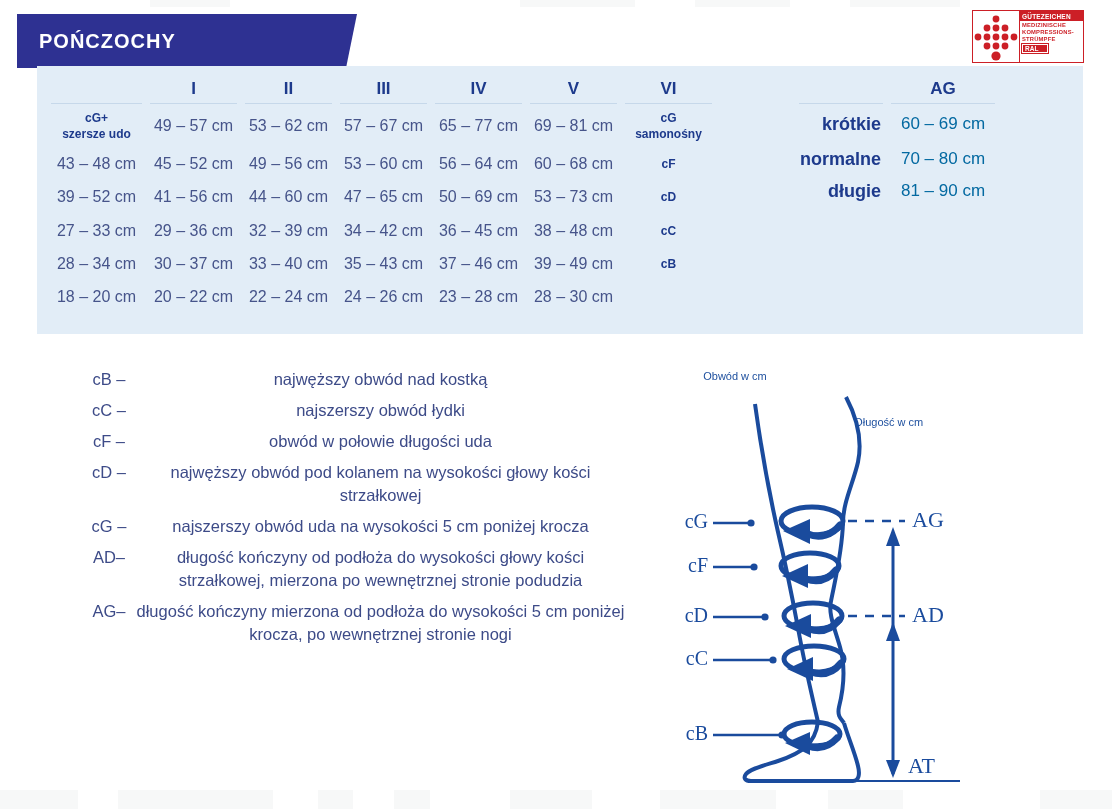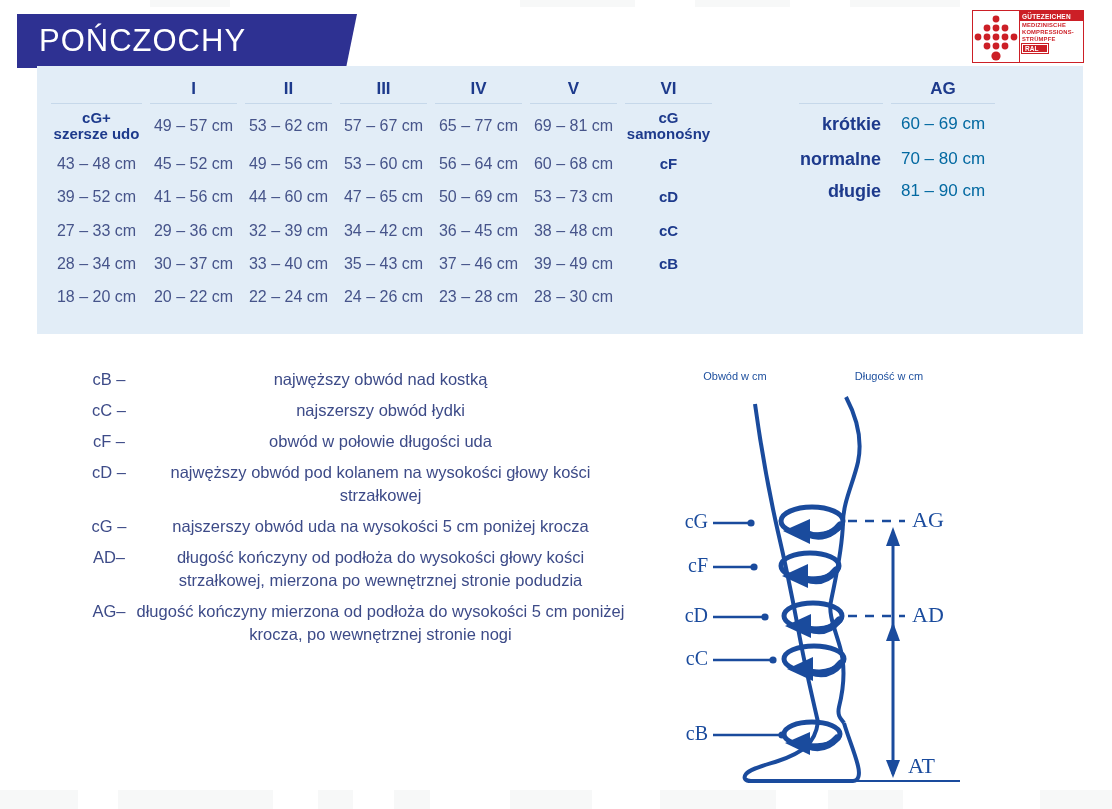--- a/index.html
+++ b/index.html
@@ -4,21 +4,21 @@
 <style>
   html,body{margin:0;padding:0;background:#fff;}
   .page{position:relative;width:1112px;height:809px;background:#fff;overflow:hidden;
         font-family:"Liberation Sans",sans-serif;}
   
   .strip{position:absolute;background:#f7f8f8;}
   
   .banner{position:absolute;left:17px;top:14px;width:340px;height:54px;background:#2e3192;
           clip-path:polygon(0 0,100% 0,calc(100% - 11px) 100%,0 100%);
           display:flex;align-items:center;}
-  .banner-title{color:#fff;font-size:31px;letter-spacing:1px;padding-left:22px;font-weight:400;}
+  .banner-title{color:#fff;font-size:20px;letter-spacing:1px;padding-left:22px;font-weight:700;}
   
   .seal{position:absolute;left:972px;top:10px;width:112px;height:53px;border:1.5px solid #cc1f26;
         background:#fff;display:flex;box-sizing:border-box;}
   .seal-dots{width:46px;border-right:1.5px solid #cc1f26;display:flex;align-items:center;justify-content:center;}
   .seal-text{flex:1;display:flex;flex-direction:column;overflow:hidden;}
   .seal-head{background:#cc1f26;color:#fff;font-size:6.5px;font-weight:bold;padding:1.5px 2px 1px 2px;letter-spacing:.2px;}
   .seal-line{color:#cc1f26;font-size:5.8px;font-weight:bold;padding:1.2px 0 0 2px;letter-spacing:.2px;}
   .seal-ral{background:#cc1f26;color:#fff;font-size:6.5px;font-weight:bold;width:26px;margin:2px 0 0 2px;
             padding:0 2px;border:1px solid #fff;outline:1px solid #cc1f26;box-sizing:border-box;}
   
@@ -26,21 +26,21 @@
   .main-table{position:absolute;left:10px;top:0;display:grid;
               grid-template-columns:99px repeat(6,95px);
               grid-template-rows:38px 44px 32px 34px 33px 33px 33px;}
   .ag-table{position:absolute;left:758px;top:0;display:grid;
             grid-template-columns:92px 112px;
             grid-template-rows:38px 40px 30px 34px;}
   .cell{display:flex;align-items:center;justify-content:center;position:relative;}
   .th{font-weight:bold;font-size:17px;color:#1d3a8c;padding-top:8px;box-sizing:border-box;}
   .hline{position:absolute;bottom:0;left:4%;width:92%;height:1px;background:#c6d8ea;}
   .v{font-size:16px;color:#46548a;white-space:nowrap;}
-  .rl{flex-direction:column;font-weight:bold;font-size:15px;color:#1d3a8c;line-height:16px;text-align:center;}
+  .rl{flex-direction:column;font-weight:bold;font-size:12px;color:#1d3a8c;line-height:16px;text-align:center;}
   .agl{justify-content:flex-end;padding-right:6px;font-weight:bold;font-size:18px;color:#1d3a8c;box-sizing:border-box;}
   .agv{font-size:17px;color:#0369a1;}
   
   .defs{position:absolute;left:85px;top:368px;width:556px;color:#3d4b88;font-size:16.5px;line-height:23px;}
   .def{display:flex;margin-bottom:8px;}
   .term{width:48px;flex:none;text-align:center;}
   .dtext{width:495px;text-align:center;}
   
   .diagram{position:absolute;left:650px;top:360px;width:462px;height:445px;}
   .diagram svg{position:absolute;left:0;top:0;}
@@ -297,21 +297,21 @@
         <polygon points="161,254 161,278 135,266"></polygon>
         <polygon points="163,297 163,321 137,309"></polygon>
         <polygon points="160,372 160,395 135,383"></polygon>
 
         <polygon points="236,186 250,186 243,167"></polygon>
         <polygon points="236,281 250,281 243,262"></polygon>
         <polygon points="236,400 250,400 243,418"></polygon>
       </g>
     </svg>
     <span class="dlabel dim-head" style="left:0;">Obwód w cm</span>
-    <span class="dlabel dim-head" style="left:155px;width:168px;">Długość w cm</span>
+    <span class="dlabel dim-head" style="left:155px;width:168px;margin-top:46px;">Długość w cm</span>
     <span class="dlabel pt" style="left:12px;top:150px;">cG</span>
     <span class="dlabel pt" style="left:12px;top:194px;">cF</span>
     <span class="dlabel pt" style="left:12px;top:244px;">cD</span>
     <span class="dlabel pt" style="left:12px;top:287px;">cC</span>
     <span class="dlabel pt" style="left:12px;top:362px;">cB</span>
     <span class="dlabel pt big" style="left:262px;top:147px;">AG</span>
     <span class="dlabel pt big" style="left:262px;top:242px;">AD</span>
     <span class="dlabel pt big" style="left:258px;top:393px;">AT</span>
   </div>
 

